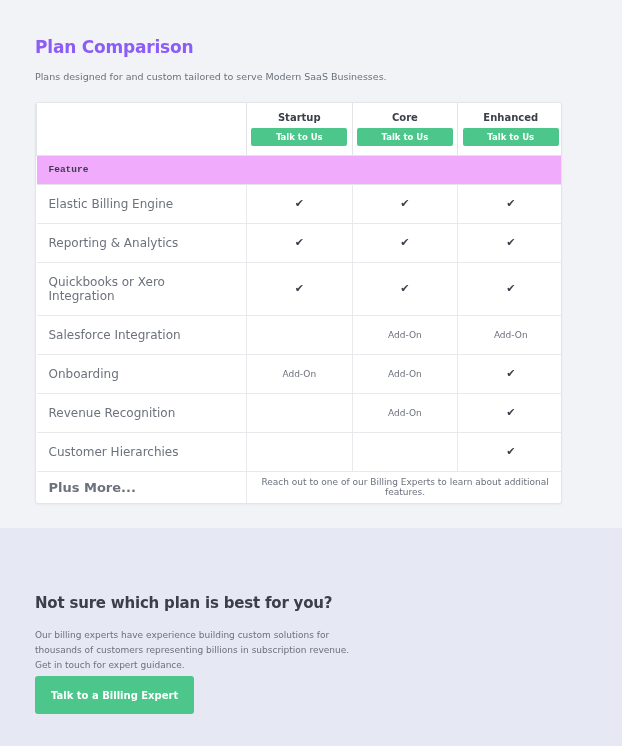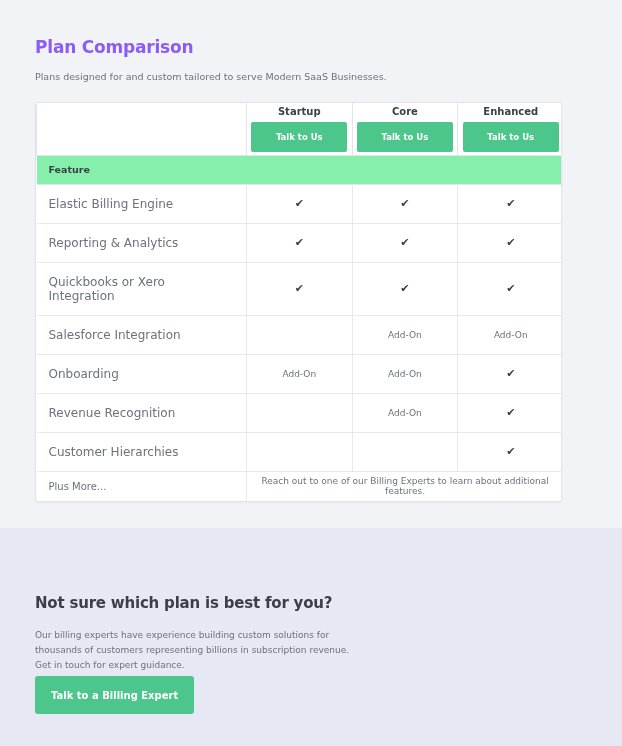--- a/index.html
+++ b/index.html
@@ -88,32 +88,33 @@
     display: block;
     width: 100%;
     max-width: 96px;
     margin: 0 auto;
     background: #4cc68a;
     color: #ffffff;
     font-size: 8.5px;
     font-weight: bold;
     text-align: center;
     line-height: 18px;
-    height: 30px;
+    height: 18px;
     border: none;
     border-radius: 2px;
     cursor: pointer;
     font-family: inherit;
   }
 
   
   .feature-band {
-    background: #86efac;
+    background: #f0abfc;
     border-top: 1px solid #e3e4e8;
     border-bottom: 1px solid #e3e4e8;
+    font-family: Liberation Mono, monospace;
   }
   .feature-band td {
     height: 29px;
     padding: 0 12px;
     font-size: 9.5px;
     font-weight: bold;
     color: #3b3f4a;
     vertical-align: middle;
   }
 
@@ -144,23 +145,24 @@
   }
 
   
   tr.plusrow td {
     height: 30px;
     vertical-align: middle;
     border-bottom: none;
   }
   tr.plusrow td.cell-feature {
     padding: 8px 12px;
-    font-size: 10px;
+    font-size: 13px;
     color: #6c717c;
     border-right: 1px solid #e8e9ec;
+    font-weight: bold;
   }
   tr.plusrow td.plus-note {
     text-align: center;
     font-size: 9px;
     color: #6c717c;
   }
 
   
   .section-bottom {
     position: absolute;

